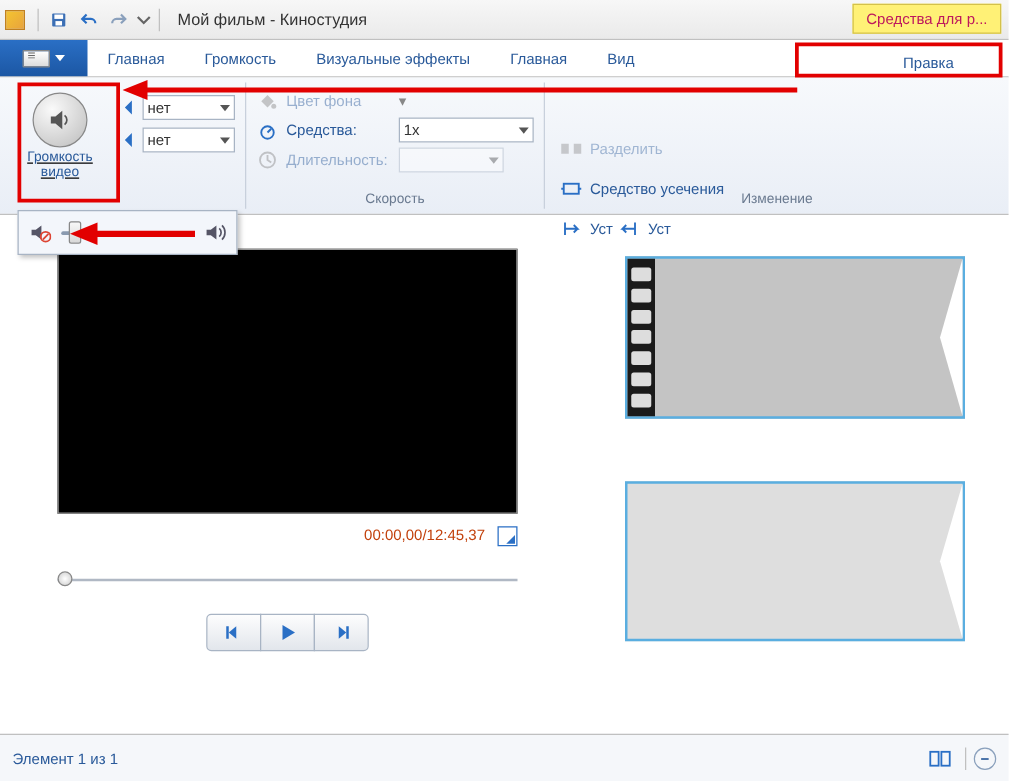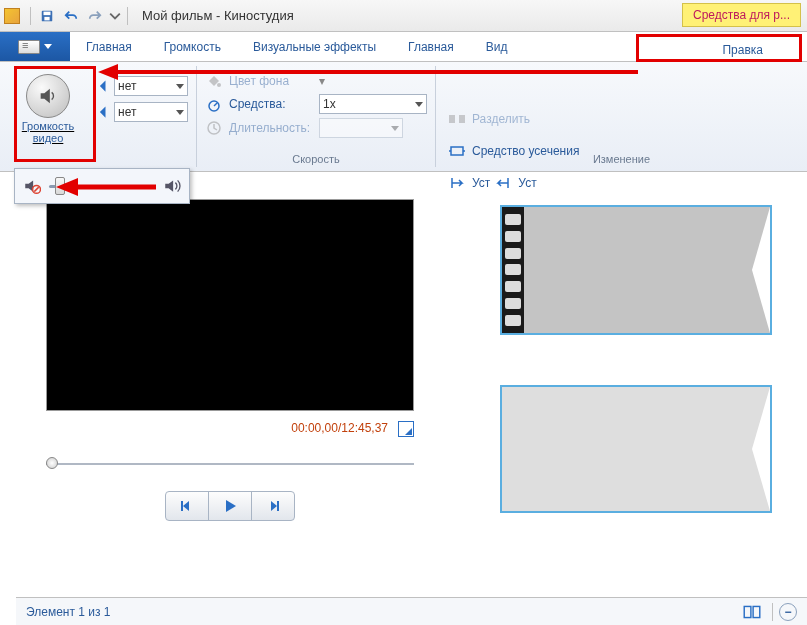--- a/index.html
+++ b/index.html
@@ -78,21 +78,21 @@
 .pbtn:last-child { border-radius: 0 4px 4px 0; }
 .pbtn svg { width: 16px; height: 16px; }
 
 .timeline-pane { flex: 1; padding: 30px 10px 10px 20px; }
 .clip { width: 272px; height: 130px; border: 2px solid #5aaee0; background: #c4c4c4; position: relative; margin-bottom: 50px; }
 .clip .film { position: absolute; left: 0; top: 0; bottom: 0; width: 22px; background: #1a1a1a; display: flex; flex-direction: column; justify-content: space-around; padding: 4px 3px; }
 .clip .film .hole { width: 16px; height: 11px; background: #ddd; border-radius: 2px; }
 .clip2 { width: 272px; height: 128px; border: 2px solid #5aaee0; background: #dedede; position: relative; }
 
 
-.status { position: absolute; bottom: 0; left: 16px; right: 0; height: 28px; border-top: 1px solid #c0c0c0; background: #f5f7fa; display: flex; align-items: center; padding: 0 10px; color: #2a5a9a; font-size: 12px; margin-top: 29px; }
+.status { position: absolute; bottom: 0; left: 0; right: 0; height: 38px; border-top: 1px solid #c0c0c0; background: #f5f7fa; display: flex; align-items: center; padding: 0 10px; color: #2a5a9a; font-size: 12px; margin-top: 29px; }
 .status .spacer { flex: 1; }
 .status .sicon { width: 20px; height: 20px; margin: 0 4px; display: flex; align-items: center; justify-content: center; color: #2a5a9a; }
 .status .vsep { width: 1px; height: 18px; background: #c0c0c0; margin: 0 6px; }
 .status .zoom { width: 18px; height: 18px; border: 1px solid #8aa0bc; border-radius: 50%; display: flex; align-items: center; justify-content: center; color: #2a5a9a; font-weight: bold; }
 .clip .tri-right { position:absolute; right:0; top:0; width:0; height:0; border-top:63px solid transparent; border-bottom:63px solid transparent; border-right:18px solid #fff; }
 .clip2 .tri-right { position:absolute; right:0; top:0; width:0; height:0; border-top:62px solid transparent; border-bottom:62px solid transparent; border-right:18px solid #fff; }
 </style>
 </head>
 <body>
 

